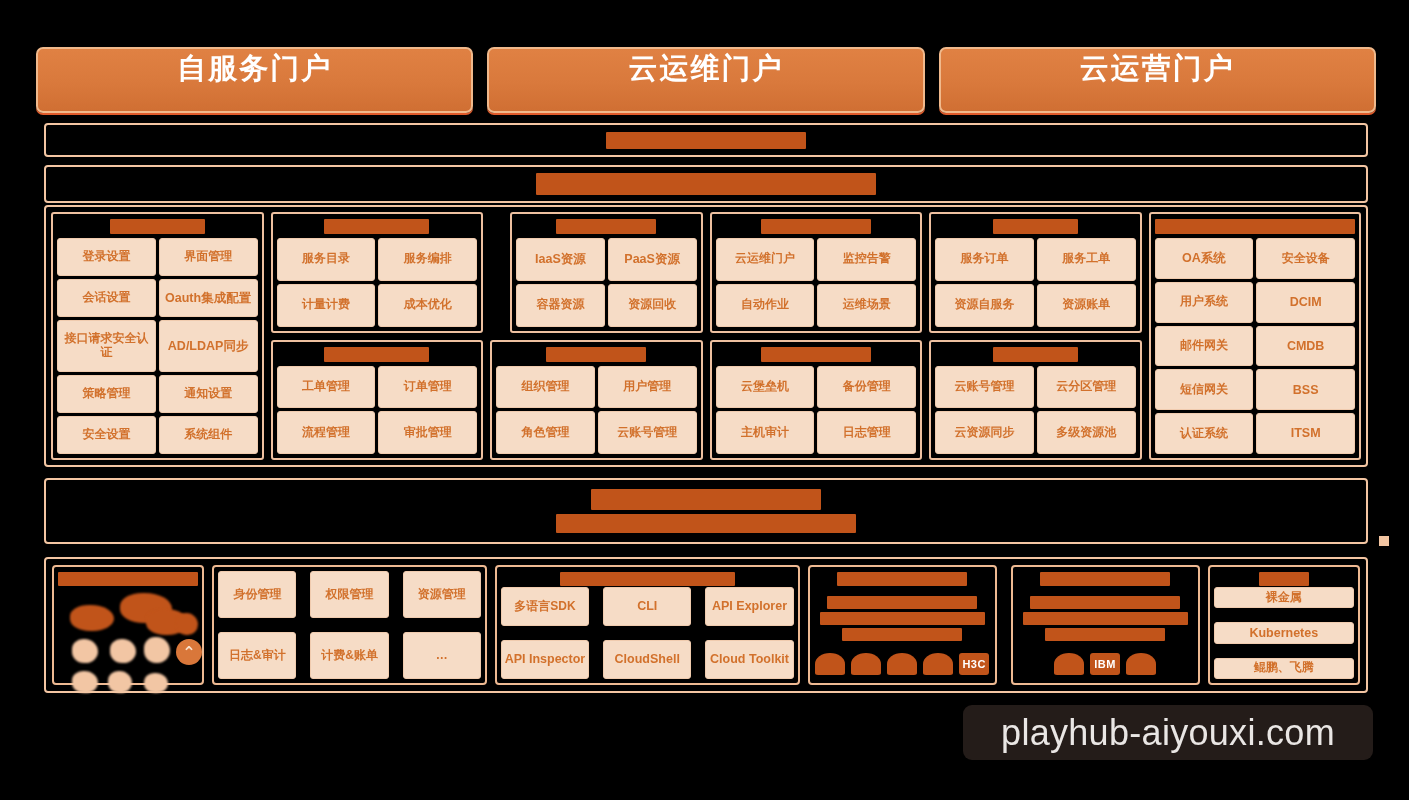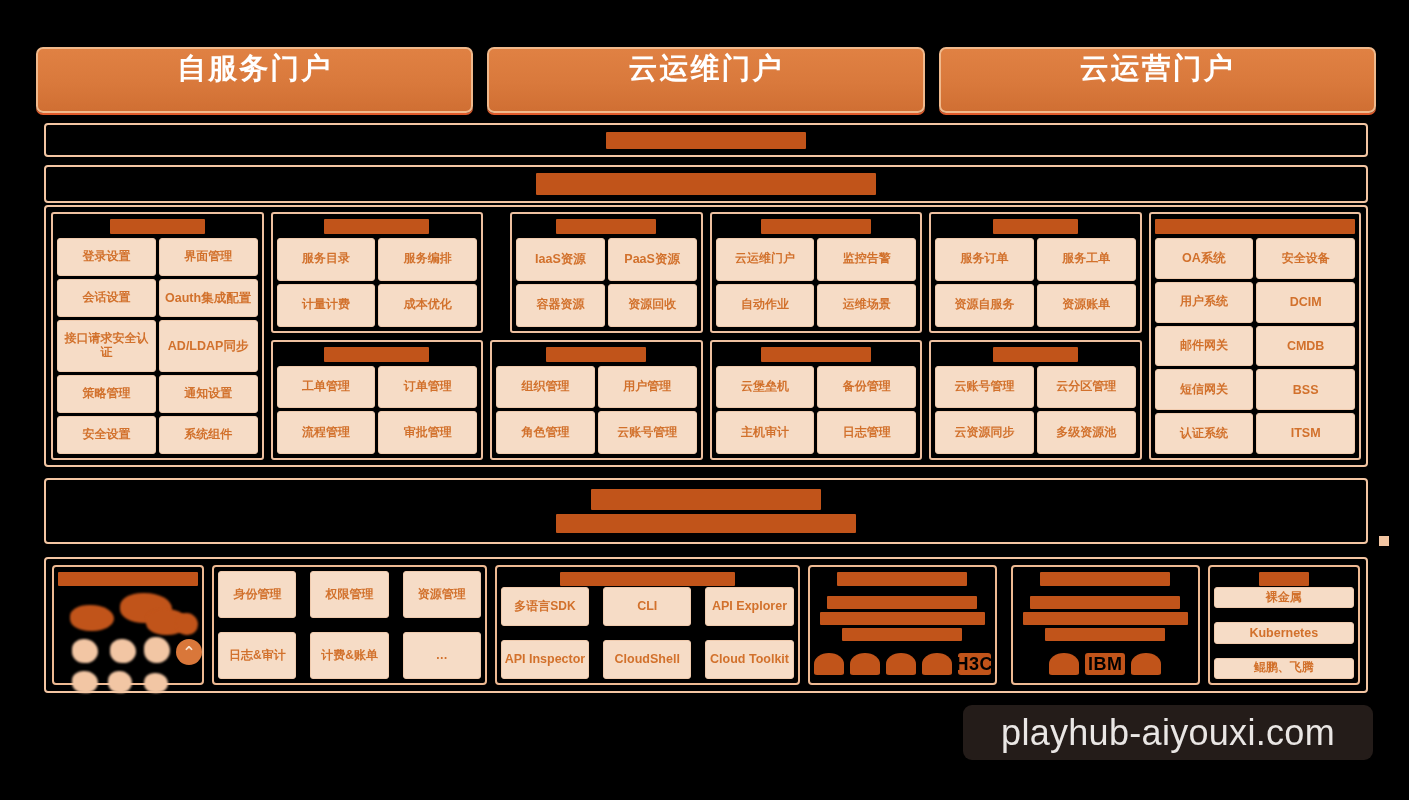--- a/index.html
+++ b/index.html
@@ -152,21 +152,21 @@
   }
 
   
   .logo-txt { flex:1; display:flex; flex-direction:column; align-items:center;
               justify-content:center; gap:3px; }
   .logo-txt .redact { }
   .logo-strip { height: 30px; display:flex; align-items:center;
                 justify-content:center; gap:6px; flex-shrink:0; }
   .logo-chip {
     background:#c1541a; filter: blur(0.5px); border-radius:3px;
-    color:#000000; font-size:18px; font-weight:bold;
+    color:#ffffff; font-size:11px; font-weight:bold;
     display:flex; align-items:center; justify-content:center;
     min-width: 30px; height: 22px; padding: 0 3px; letter-spacing:0.5px;
   }
   .logo-chip.fan { border-radius: 50% 50% 10% 10%; }
 
   
   #watermark {
     position:absolute; left:963px; top:705px;
     width:410px; height:55px;
     background:#241c19; border-radius:9px;

